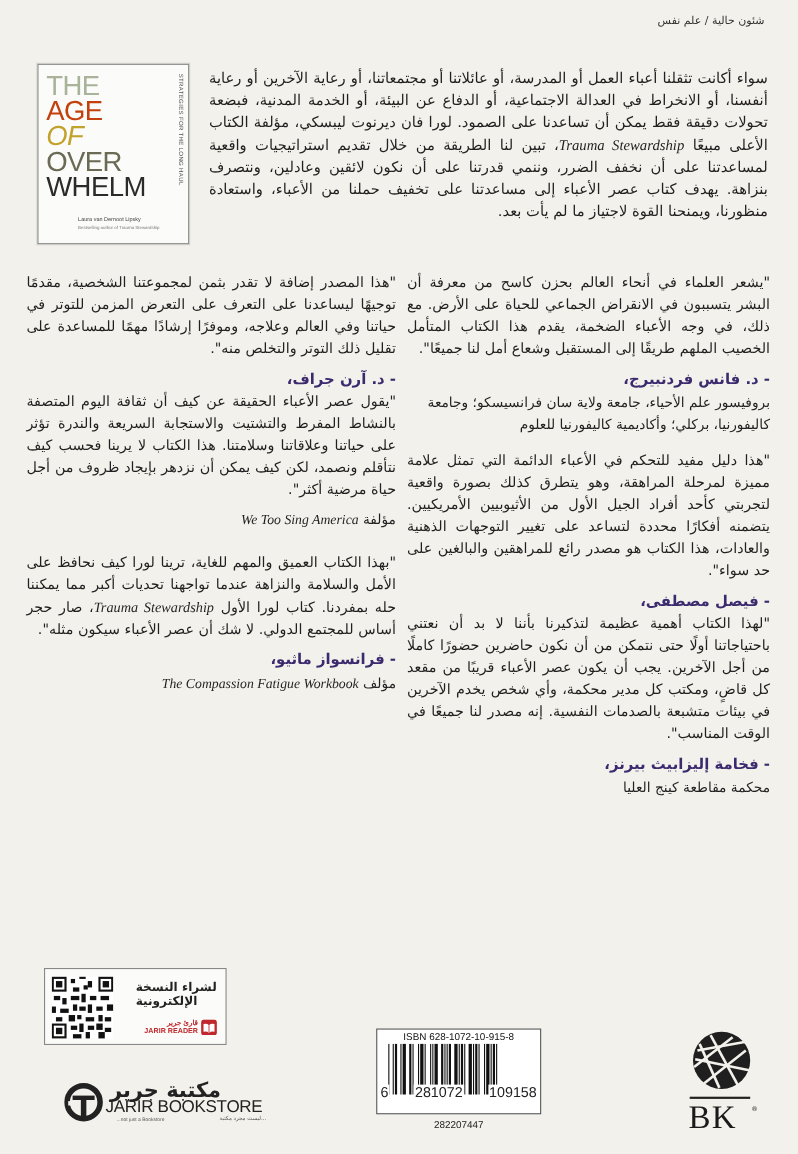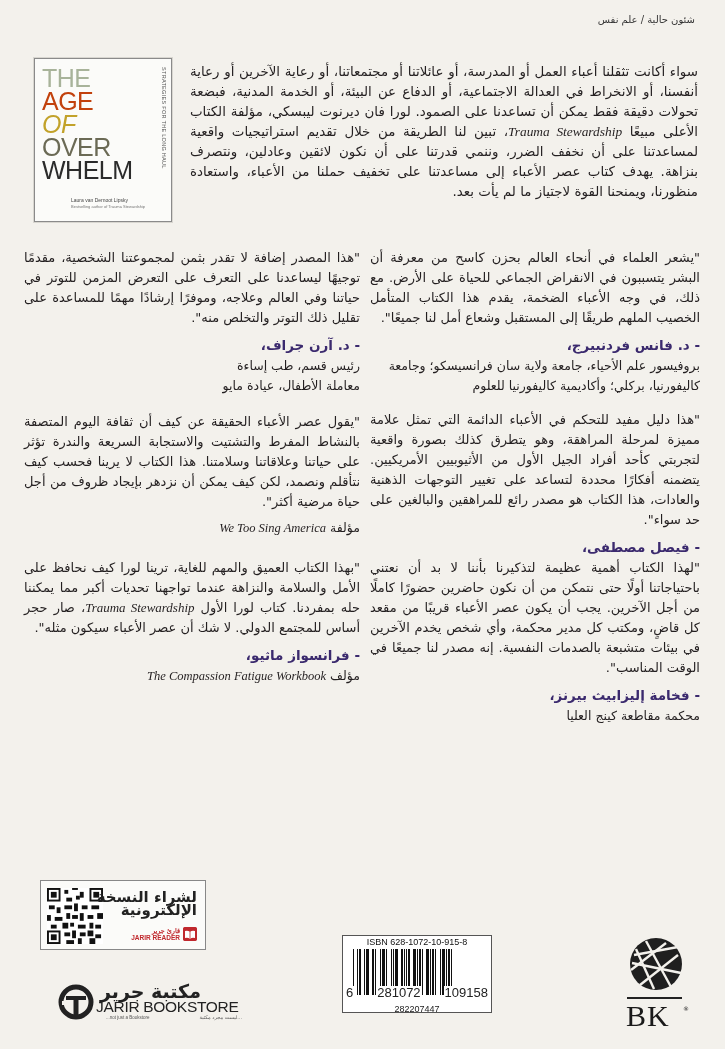--- a/index.html
+++ b/index.html
@@ -50,21 +50,21 @@
   .affil { text-align: right; font-size: 12.5px; line-height: 20px; margin-bottom: 14px; }
   .latin { font-family: "Liberation Serif", serif; font-style: italic; }
   .affil-mixed { direction: rtl; text-align: right; font-size: 12.5px; line-height: 20px; margin-bottom: 14px; }
 
   
   .qr-box {
     position: absolute; left: 40px; top: 880px; width: 166px; height: 70px;
     border: 1px solid #888; background: #fbfbf9;
   }
   .qr { position: absolute; left: 6px; top: 6px; width: 56px; height: 58px; }
-  .qr-text { position: absolute; right: 8px; top: 10px; font-size: 15px; line-height: 13px; text-align: right; direction: rtl; color: #222; font-weight: bold; }
+  .qr-text { position: absolute; right: 8px; top: 10px; font-size: 11px; line-height: 13px; text-align: left; direction: rtl; color: #222; font-weight: bold; }
   .jr-logo { position: absolute; right: 8px; top: 46px; display: flex; align-items: center; gap: 3px; }
   .jr-text { font-size: 6.5px; line-height: 7px; color: #c0282d; font-weight: bold; text-align: right; font-family: "Liberation Sans", sans-serif; }
   .jr-icon { width: 14px; height: 14px; background: #c0282d; border-radius: 2px; }
 
   
   .jarir { position: absolute; left: 56px; top: 980px; width: 190px; height: 45px; }
   .jarir-emblem { position: absolute; left: 2px; top: 4px; width: 36px; height: 36px; }
   .jarir-ar { position: absolute; left: 44px; top: 0; font-size: 19px; font-weight: bold; direction: rtl; color: #222; }
   .jarir-en { position: absolute; left: 40px; top: 18px; font-size: 15.5px; font-family: "Liberation Sans", sans-serif; color: #222; letter-spacing: -0.3px; }
   .jarir-tag { position: absolute; left: 50px; top: 35px; font-size: 4.5px; color: #555; font-family: "Liberation Sans", sans-serif; }
@@ -73,21 +73,21 @@
   
   .barcode {
     position: absolute; left: 342px; top: 935px; width: 150px; height: 78px;
     background: #fff; border: 1px solid #555;
   }
   .isbn { position: absolute; top: 1px; left: 0; right: 0; text-align: center; font-family: "Liberation Sans", sans-serif; font-size: 9px; color: #111; }
   .bars { position: absolute; left: 10px; right: 4px; top: 13px; height: 46px; display: flex; align-items: stretch; gap: 1px; }
   .bars span { background: #111; display: block; }
   .bar-digits { position: absolute; left: 2px; right: 2px; top: 50px; font-family: "Liberation Sans", sans-serif; font-size: 13px; color: #222; display: flex; justify-content: space-between; background: transparent; }
   .bar-digits span { background: #fff; padding: 0 1px; line-height: 14px; }
-  .bar-code2 { position: absolute; left: 0; right: 0; top: 68px; text-align: center; font-family: "Liberation Sans", sans-serif; font-size: 9px; color: #222; }
+  .bar-code2 { position: absolute; left: 0; right: 0; top: 81px; text-align: center; font-family: "Liberation Sans", sans-serif; font-size: 9px; color: #222; }
 
   
   .bk { position: absolute; left: 620px; top: 935px; width: 80px; height: 95px; text-align: right; }
   .bk-line { position: absolute; left: 7px; top: 62px; width: 55px; height: 2px; background: #222; }
   .bk-text { position: absolute; left: 6px; top: 64px; font-family: "Liberation Serif", serif; font-size: 30px; color: #1a1a1a; letter-spacing: 1px; }
   .bk-reg { position: absolute; left: 63px; top: 70px; font-size: 6px; color: #222; }
 </style>
 </head>
 <body>
 
@@ -124,24 +124,20 @@
       <p class="quote rtl">"لهذا الكتاب أهمية عظيمة لتذكيرنا بأننا لا بد أن نعتني باحتياجاتنا أولًا حتى نتمكن من أن نكون حاضرين حضورًا كاملًا من أجل الآخرين. يجب أن يكون عصر الأعباء قريبًا من مقعد كل قاضٍ، ومكتب كل مدير محكمة، وأي شخص يخدم الآخرين في بيئات متشبعة بالصدمات النفسية. إنه مصدر لنا جميعًا في الوقت المناسب".</p>
       <div class="name rtl">- فخامة إليزابيث بيرنز،</div>
       <p class="affil rtl">محكمة مقاطعة كينج العليا</p>
     </div>
   </div>
 
   <div class="col col-left">
     <div>
       <p class="quote rtl">"هذا المصدر إضافة لا تقدر بثمن لمجموعتنا الشخصية، مقدمًا توجيهًا ليساعدنا على التعرف على التعرض المزمن للتوتر في حياتنا وفي العالم وعلاجه، وموفرًا إرشادًا مهمًا للمساعدة على تقليل ذلك التوتر والتخلص منه".</p>
       <div class="name rtl">- د. آرن جراف،</div>
-      <div class="affil rtl" style="margin-bottom:16px">
-        <div>رئيس قسم، طب إساءة</div>
-        <div>معاملة الأطفال، عيادة مايو</div>
-      </div>
     </div>
     <div>
       <p class="quote rtl">"يقول عصر الأعباء الحقيقة عن كيف أن ثقافة اليوم المتصفة بالنشاط المفرط والتشتيت والاستجابة السريعة والندرة تؤثر على حياتنا وعلاقاتنا وسلامتنا. هذا الكتاب لا يرينا فحسب كيف نتأقلم ونصمد، لكن كيف يمكن أن نزدهر بإيجاد ظروف من أجل حياة مرضية أكثر".</p>
       <p class="affil-mixed" style="margin-bottom:20px"><span>مؤلفة</span> <span class="latin">We Too Sing America</span></p>
     </div>
     <div>
       <p class="quote rtl"><span>"بهذا الكتاب العميق والمهم للغاية، ترينا لورا كيف نحافظ على الأمل والسلامة والنزاهة عندما تواجهنا تحديات أكبر مما يمكننا حله بمفردنا. كتاب لورا الأول </span><span class="latin">Trauma Stewardship</span><span>، صار حجر أساس للمجتمع الدولي. لا شك أن عصر الأعباء سيكون مثله".</span></p>
       <div class="name rtl">- فرانسواز ماثيو،</div>
       <p class="affil-mixed"><span>مؤلف</span> <span class="latin">The Compassion Fatigue Workbook</span></p>
     </div>

